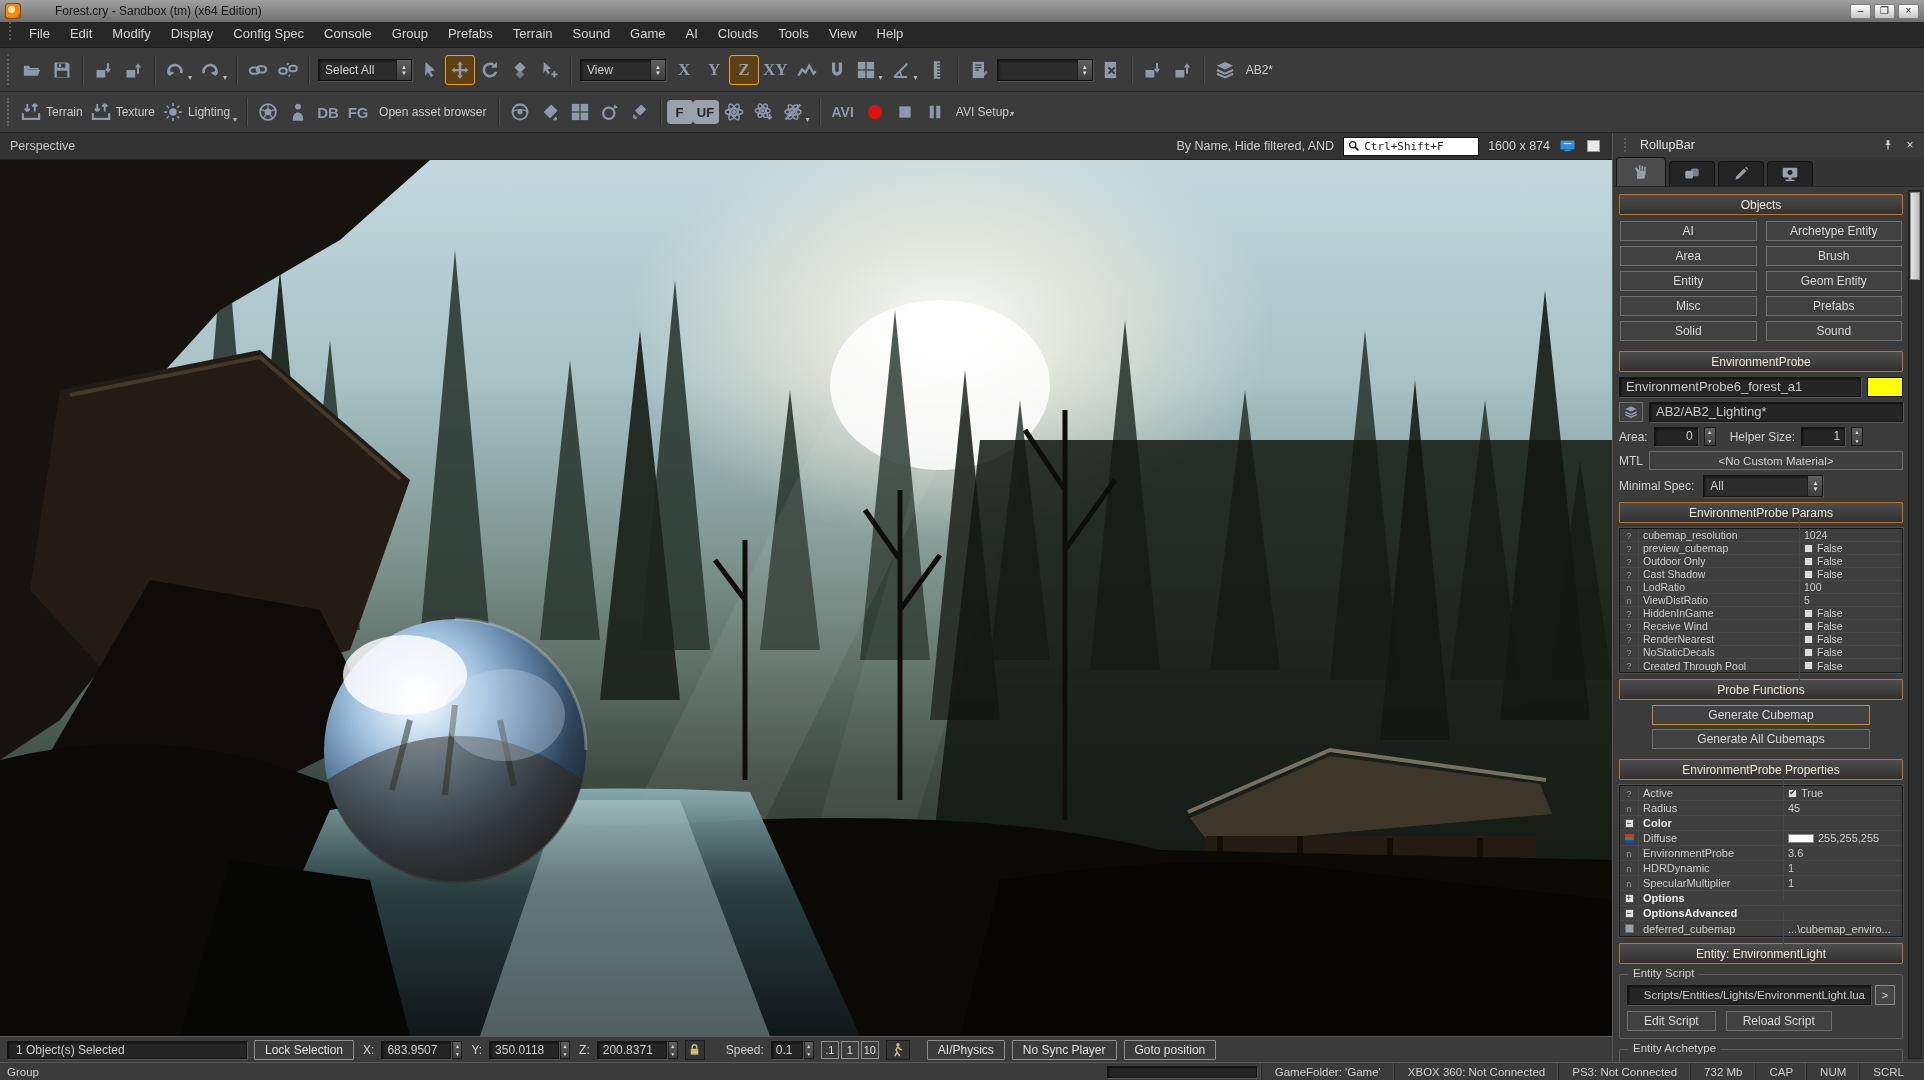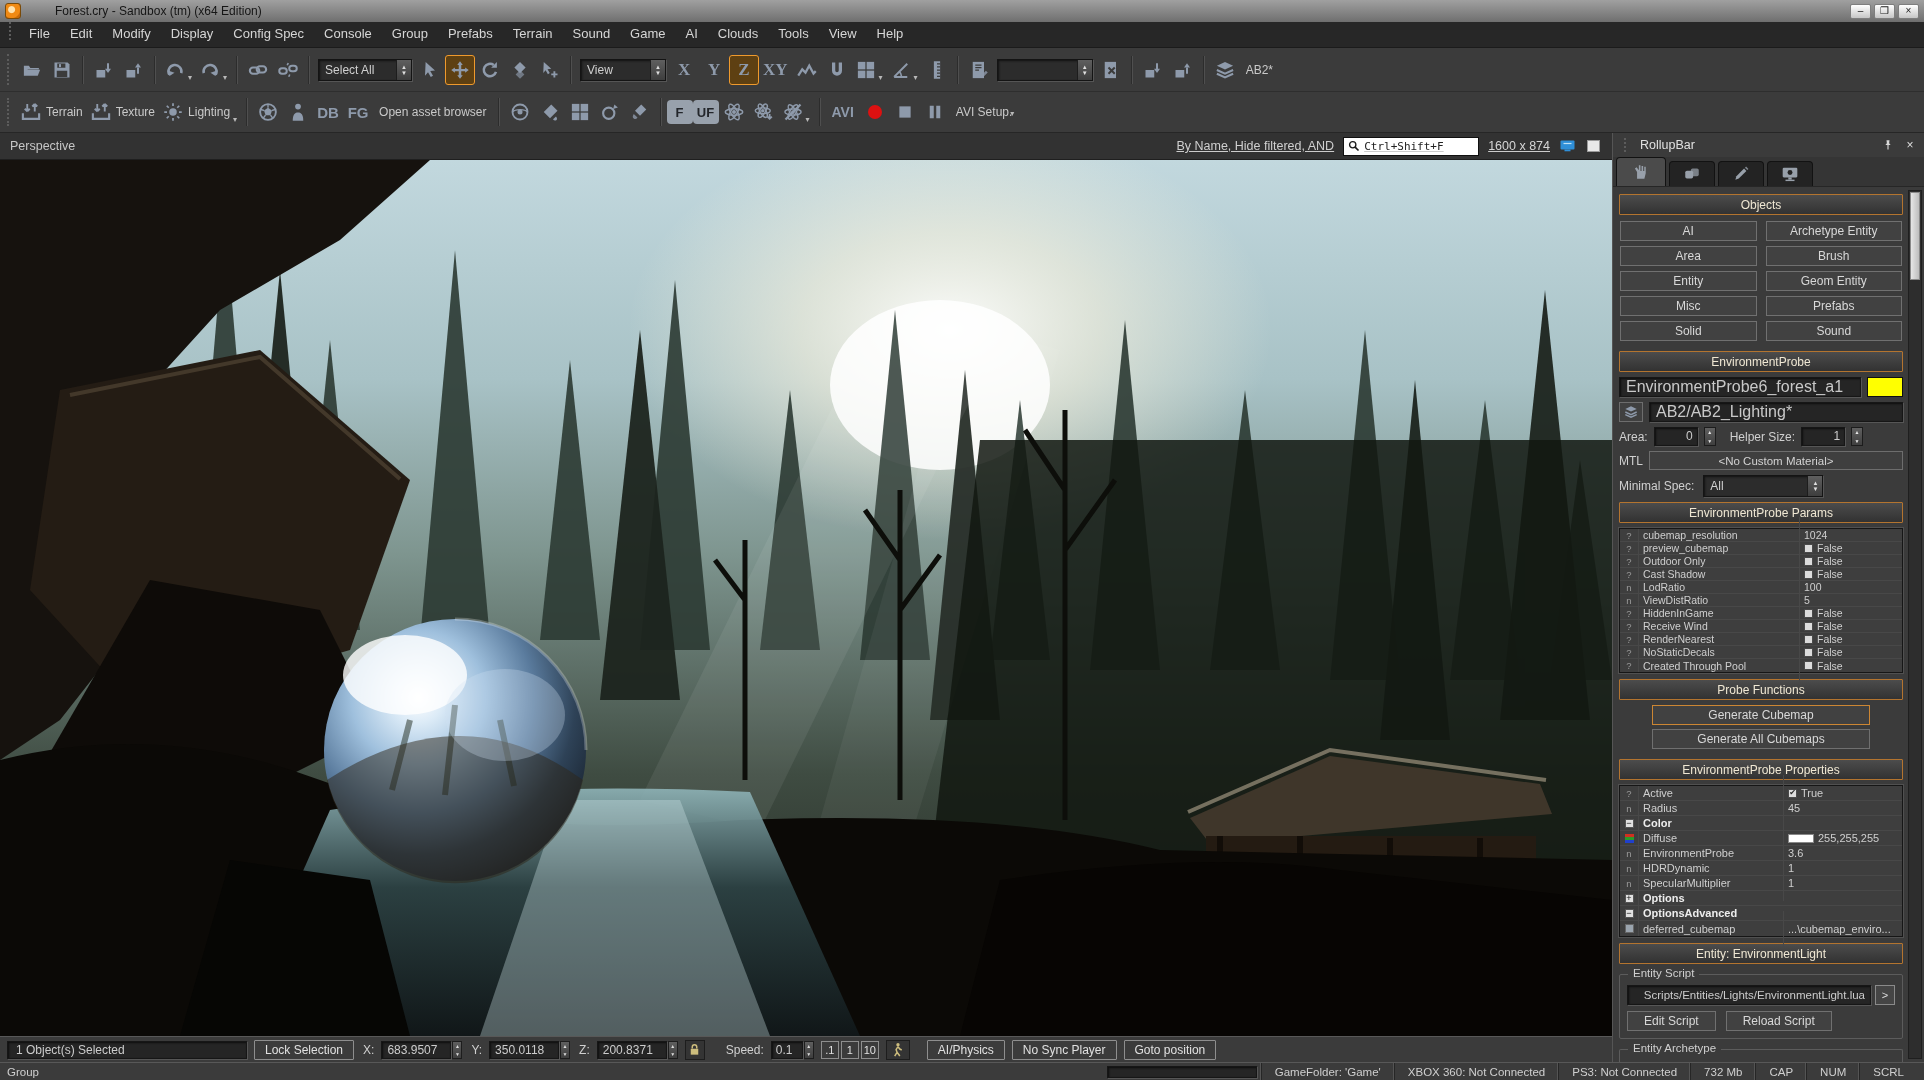--- a/index.html
+++ b/index.html
@@ -35,21 +35,21 @@
 .plainlbl.bold{font-weight:bold;color:#8e9aab;font-size:14px;}
 .combo{height:22px;background:#2c2c2c;border:1px solid #141414;box-shadow:inset 1px 1px 2px #121212,1px 1px 0 #555;display:flex;align-items:center;color:#d0d0d0;margin:0 3px;}
 .combo .val{flex:1;padding:0 6px;font-size:12px;white-space:nowrap;overflow:hidden;}
 .combo .spin{width:15px;align-self:stretch;background:linear-gradient(#5f5f5f,#3e3e3e);border-left:1px solid #1d1d1d;display:flex;flex-direction:column;align-items:center;justify-content:center;font-size:6px;line-height:6px;color:#e0e0e0;flex:none;}
 
 
 .main{flex:1;display:flex;min-height:0;}
 .leftcol{width:1612px;display:flex;flex-direction:column;min-height:0;flex:none;}
 .vp-header{height:27px;background:#323232;border-bottom:1px solid #1f1f1f;display:flex;align-items:center;padding:0 10px;gap:10px;flex:none;}
 .vp-title{color:#c6c6c6;font-size:12.5px;}
-.vp-right{margin-left:auto;display:flex;align-items:center;gap:9px;text-decoration:underline;}
+.vp-right{margin-left:auto;display:flex;align-items:center;gap:9px;}
 .filter-text{color:#cfcfcf;font-size:12.5px;}
 .searchbox{width:136px;height:19px;background:#fff;border:1px solid #101010;display:flex;align-items:center;gap:4px;padding:0 4px;}
 .searchbox svg{width:12px;height:12px;flex:none;}
 .searchbox .q{font-family:"DejaVu Sans Mono",monospace;font-size:11px;color:#222;}
 .vp-res{color:#d6d6d6;font-size:12.5px;}
 .hdr-icon svg{width:17px;height:16px;display:block;}
 .vp-canvas{flex:1;position:relative;background:#000;min-height:0;}
 .vp-canvas svg{position:absolute;inset:0;width:100%;height:100%;}
 
 
@@ -81,21 +81,21 @@
 .rb-tab{width:46px;height:25px;background:#232323;border:1px solid #121212;border-bottom:none;border-radius:4px 4px 0 0;display:flex;align-items:center;justify-content:center;}
 .rb-tab svg{width:20px;height:18px;fill:#98a0aa;}
 .rb-tab.active{background:#4b4b4b;height:29px;width:50px;}
 .rb-content{flex:1;min-height:0;overflow:hidden;padding:3px 20px 0 5px;position:relative;}
 .scrollbar{position:absolute;right:2px;top:3px;bottom:3px;width:14px;background:#2d2d2d;border:1px solid #1f1f1f;}
 .scrollbar .thumb{position:absolute;top:1px;left:1px;right:1px;height:88px;background:linear-gradient(90deg,#e6e6e6,#bdbdbd);border:1px solid #8a8a8a;}
 .sec-header{height:21px;border:1px solid #b3742f;background:linear-gradient(#4c4c4c,#323232);color:#efe7d3;display:flex;align-items:center;justify-content:center;font-size:12px;margin:4px 1px 5px;border-radius:1px;}
 .obj-grid{display:grid;grid-template-columns:1fr 1fr;gap:5px 9px;padding:1px 2px 6px;}
 .obj-btn{height:20px;border:1px solid #707070;background:#414141;color:#d8d8d8;display:flex;align-items:center;justify-content:center;font-size:12px;}
 .pr-row{display:flex;align-items:center;gap:6px;margin:5px 1px;}
-.field{height:20px;line-height:18px;padding:0 6px;font-size:16px;color:#c9c9c9;white-space:nowrap;overflow:hidden;}
+.field{height:20px;line-height:18px;padding:0 6px;font-size:13px;color:#c9c9c9;white-space:nowrap;overflow:hidden;}
 .swatch-yellow{width:36px;height:20px;background:#ffff00;border:1px solid #101010;flex:none;}
 .layer-btn{width:24px;height:20px;border:1px solid #6d6d6d;background:#404040;display:flex;align-items:center;justify-content:center;flex:none;}
 .layer-btn svg{width:16px;height:14px;fill:#8e9aab;}
 .flabel{color:#d0d0d0;font-size:12px;white-space:nowrap;}
 .numbox{width:44px;height:19px;line-height:17px;text-align:right;padding:0 4px;}
 .spin2{width:12px;height:19px;display:flex;flex-direction:column;font-size:5px;line-height:9px;text-align:center;color:#e8e8e8;background:linear-gradient(#606060,#3f3f3f);border:1px solid #1c1c1c;}
 .mtl-btn{flex:1;height:19px;border:1px solid #6d6d6d;background:#3f3f3f;color:#d2d2d2;display:flex;align-items:center;justify-content:center;font-size:11.5px;}
 .ptable{border:1px solid #161616;box-shadow:0 0 0 1px #505050;background:#3e3e3e;margin:2px 1px 6px;}
 .prow{display:flex;align-items:center;height:13px;border-bottom:1px solid #484848;font-size:10.5px;}
 .prow:last-child{border-bottom:none;}

